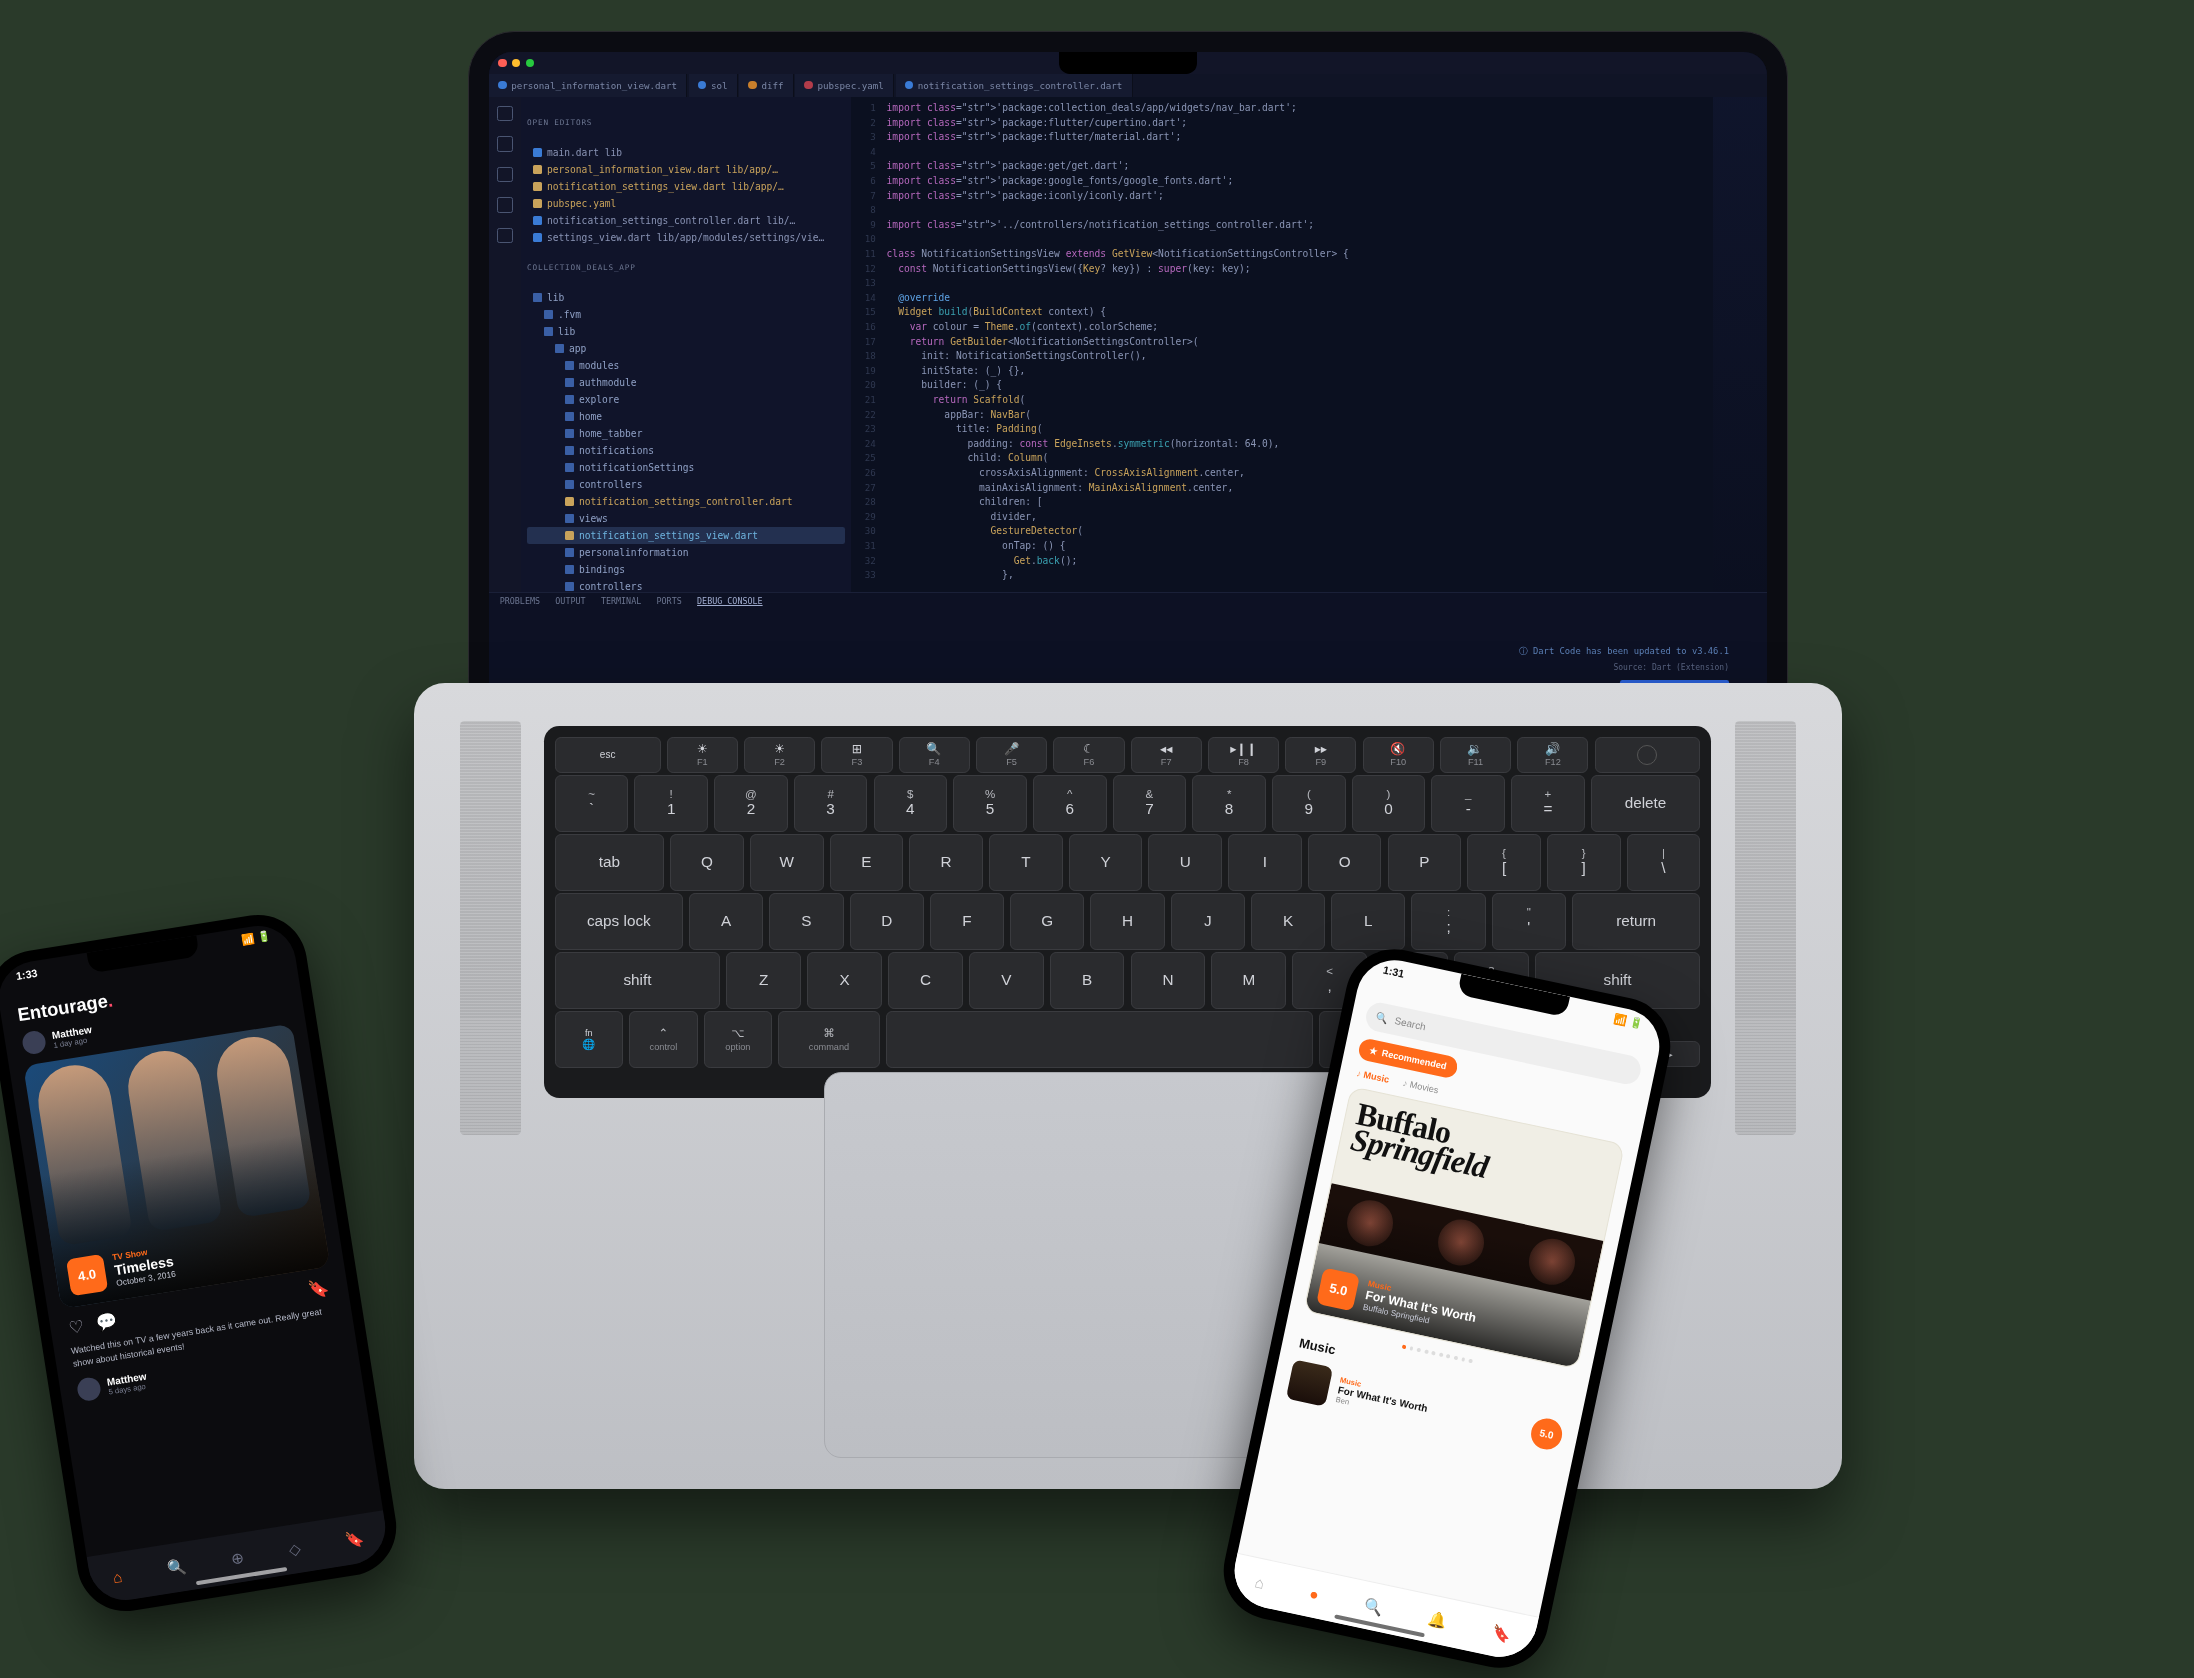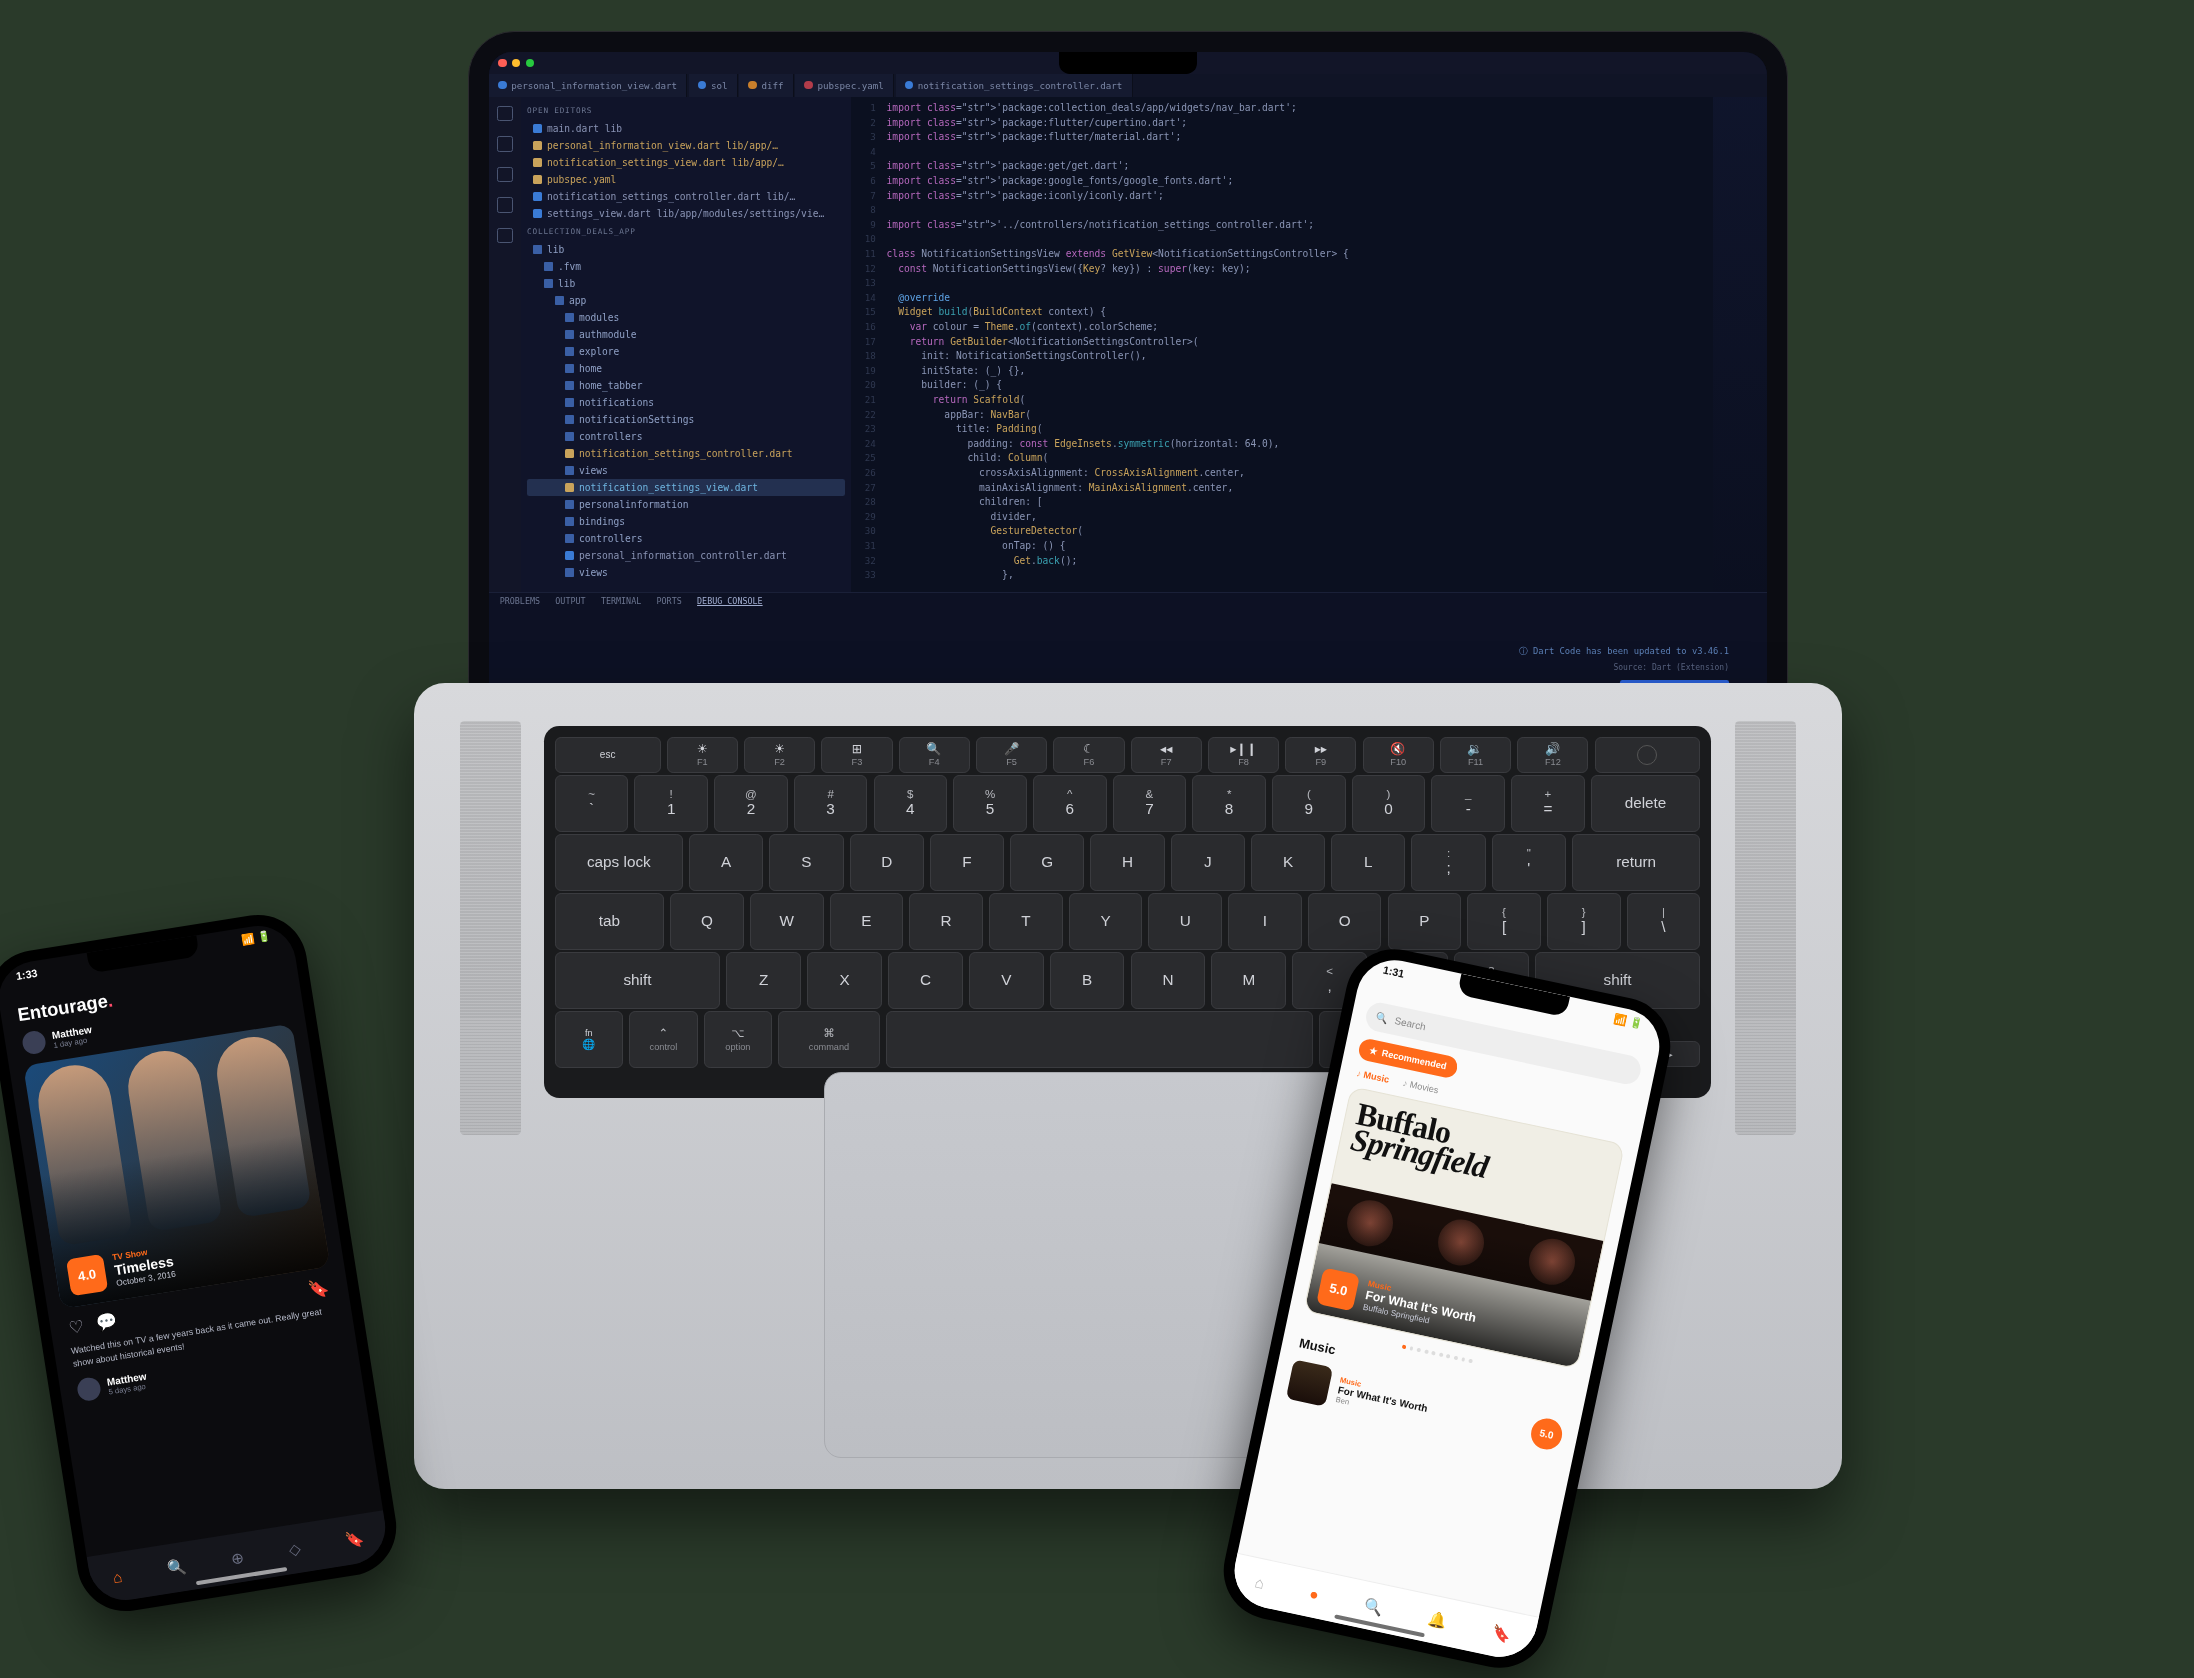--- a/index.html
+++ b/index.html
@@ -16,21 +16,21 @@
   .tabs{display:flex;height:23px;background:#101426;font-size:9.2px;gap:1.5px}
   .etab{padding:0 9.2px;display:flex;align-items:center;gap:4.6px;color:#7a86a5;background:#151a30;border-right:0.8px solid #0b0e1a}
   .etab .ti{width:8.4px;height:8.4px;border-radius:50%;background:#3a7bd5}
   .etab.diff .ti{background:#c97f2b}
   .etab.yml .ti{background:#b23c4a}
   .crumb{height:17px;background:#0e1222;color:#57627f;font-size:8.4px;padding:0 9.2px;display:flex;align-items:center;gap:3.1px}
   .mainrow{flex:1;display:flex;min-height:0}
   .activitybar{width:32px;background:#121528;display:flex;flex-direction:column;align-items:center;gap:15.3px;padding-top:9.2px}
   .aicon{width:15.3px;height:15.3px;border:1.5px solid #4a5572;border-radius:2.3px}
   .sidebar{width:330px;background:#10142a;padding:4.6px 6.1px;overflow:hidden;font-size:9.6px;line-height:17px;color:#8a94b5}
-  .shdr{color:#6b7590;font-size:7.7px;letter-spacing:0.8px;margin:1px 0}
+  .shdr{color:#6b7590;font-size:7.7px;letter-spacing:0.8px;margin:13px 0}
   .sitem{display:flex;align-items:center;gap:4.6px;padding-left:6.1px;white-space:nowrap}
   .sicon{width:9.2px;height:9.2px;border-radius:1.5px;background:#3a7bd5;flex-shrink:0}
   .sitem.mod{color:#c9a35b}.sitem.mod .sicon{background:#c9a35b}
   .sitem.folder .sicon{background:#3a5fa5;border-radius:0.8px}
   .sitem.folder{color:#8fa0c5}
   .sitem.sel{background:#233050;color:#6fb5e0;border-radius:2.3px}
   .indent1{padding-left:17px}.indent2{padding-left:28px}.indent3{padding-left:38px}
   .editor{flex:1;background:#0b1020;display:flex;overflow:hidden}
   .gutter{width:31px;text-align:right;color:#2f3850;padding:4.6px 6.1px 0 0;line-height:14.6px;font-size:9.2px}
   .code{flex:1;padding:4.6px 0 0 4.6px;line-height:14.6px;font-size:9.6px;white-space:pre;color:#8a95b5}
@@ -356,20 +356,67 @@
           </div>
           <div class="key">
             <span class="top">+</span>
             <span>=</span>
           </div>
           <div class="key w15">
             <span>delete</span>
           </div>
         </div>
         <div class="krow">
+          <div class="key w15">
+            <span>tab</span>
+          </div>
+          <div class="key">
+            <span>Q</span>
+          </div>
+          <div class="key">
+            <span>W</span>
+          </div>
+          <div class="key">
+            <span>E</span>
+          </div>
+          <div class="key">
+            <span>R</span>
+          </div>
+          <div class="key">
+            <span>T</span>
+          </div>
+          <div class="key">
+            <span>Y</span>
+          </div>
+          <div class="key">
+            <span>U</span>
+          </div>
+          <div class="key">
+            <span>I</span>
+          </div>
+          <div class="key">
+            <span>O</span>
+          </div>
+          <div class="key">
+            <span>P</span>
+          </div>
+          <div class="key">
+            <span class="top">{</span>
+            <span>[</span>
+          </div>
+          <div class="key">
+            <span class="top">}</span>
+            <span>]</span>
+          </div>
+          <div class="key">
+            <span class="top">|</span>
+            <span>\</span>
+          </div>
+        </div>
+        <div class="krow">
           <div class="key w175">
             <span>caps lock</span>
           </div>
           <div class="key">
             <span>A</span>
           </div>
           <div class="key">
             <span>S</span>
           </div>
           <div class="key">
@@ -396,67 +443,20 @@
           <div class="key">
             <span class="top">:</span>
             <span>;</span>
           </div>
           <div class="key">
             <span class="top">"</span>
             <span>'</span>
           </div>
           <div class="key w175">
             <span>return</span>
-          </div>
-        </div>
-        <div class="krow">
-          <div class="key w15">
-            <span>tab</span>
-          </div>
-          <div class="key">
-            <span>Q</span>
-          </div>
-          <div class="key">
-            <span>W</span>
-          </div>
-          <div class="key">
-            <span>E</span>
-          </div>
-          <div class="key">
-            <span>R</span>
-          </div>
-          <div class="key">
-            <span>T</span>
-          </div>
-          <div class="key">
-            <span>Y</span>
-          </div>
-          <div class="key">
-            <span>U</span>
-          </div>
-          <div class="key">
-            <span>I</span>
-          </div>
-          <div class="key">
-            <span>O</span>
-          </div>
-          <div class="key">
-            <span>P</span>
-          </div>
-          <div class="key">
-            <span class="top">{</span>
-            <span>[</span>
-          </div>
-          <div class="key">
-            <span class="top">}</span>
-            <span>]</span>
-          </div>
-          <div class="key">
-            <span class="top">|</span>
-            <span>\</span>
           </div>
         </div>
         <div class="krow">
           <div class="key w225">
             <span>shift</span>
           </div>
           <div class="key">
             <span>Z</span>
           </div>
           <div class="key">

